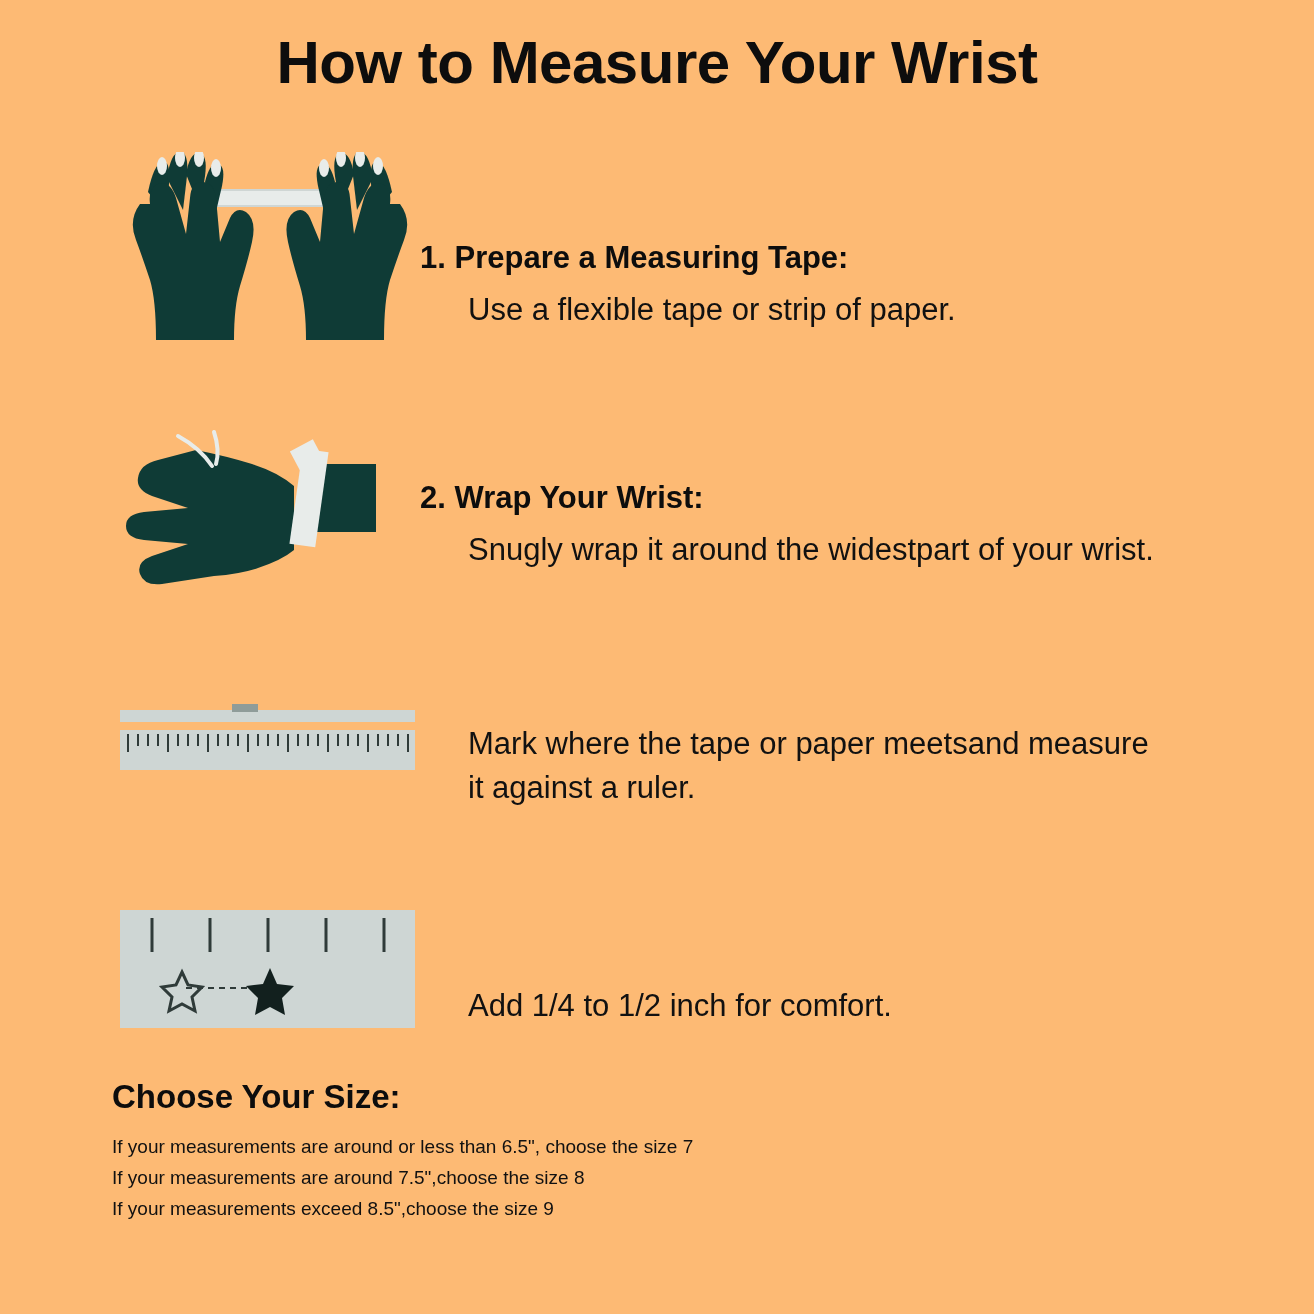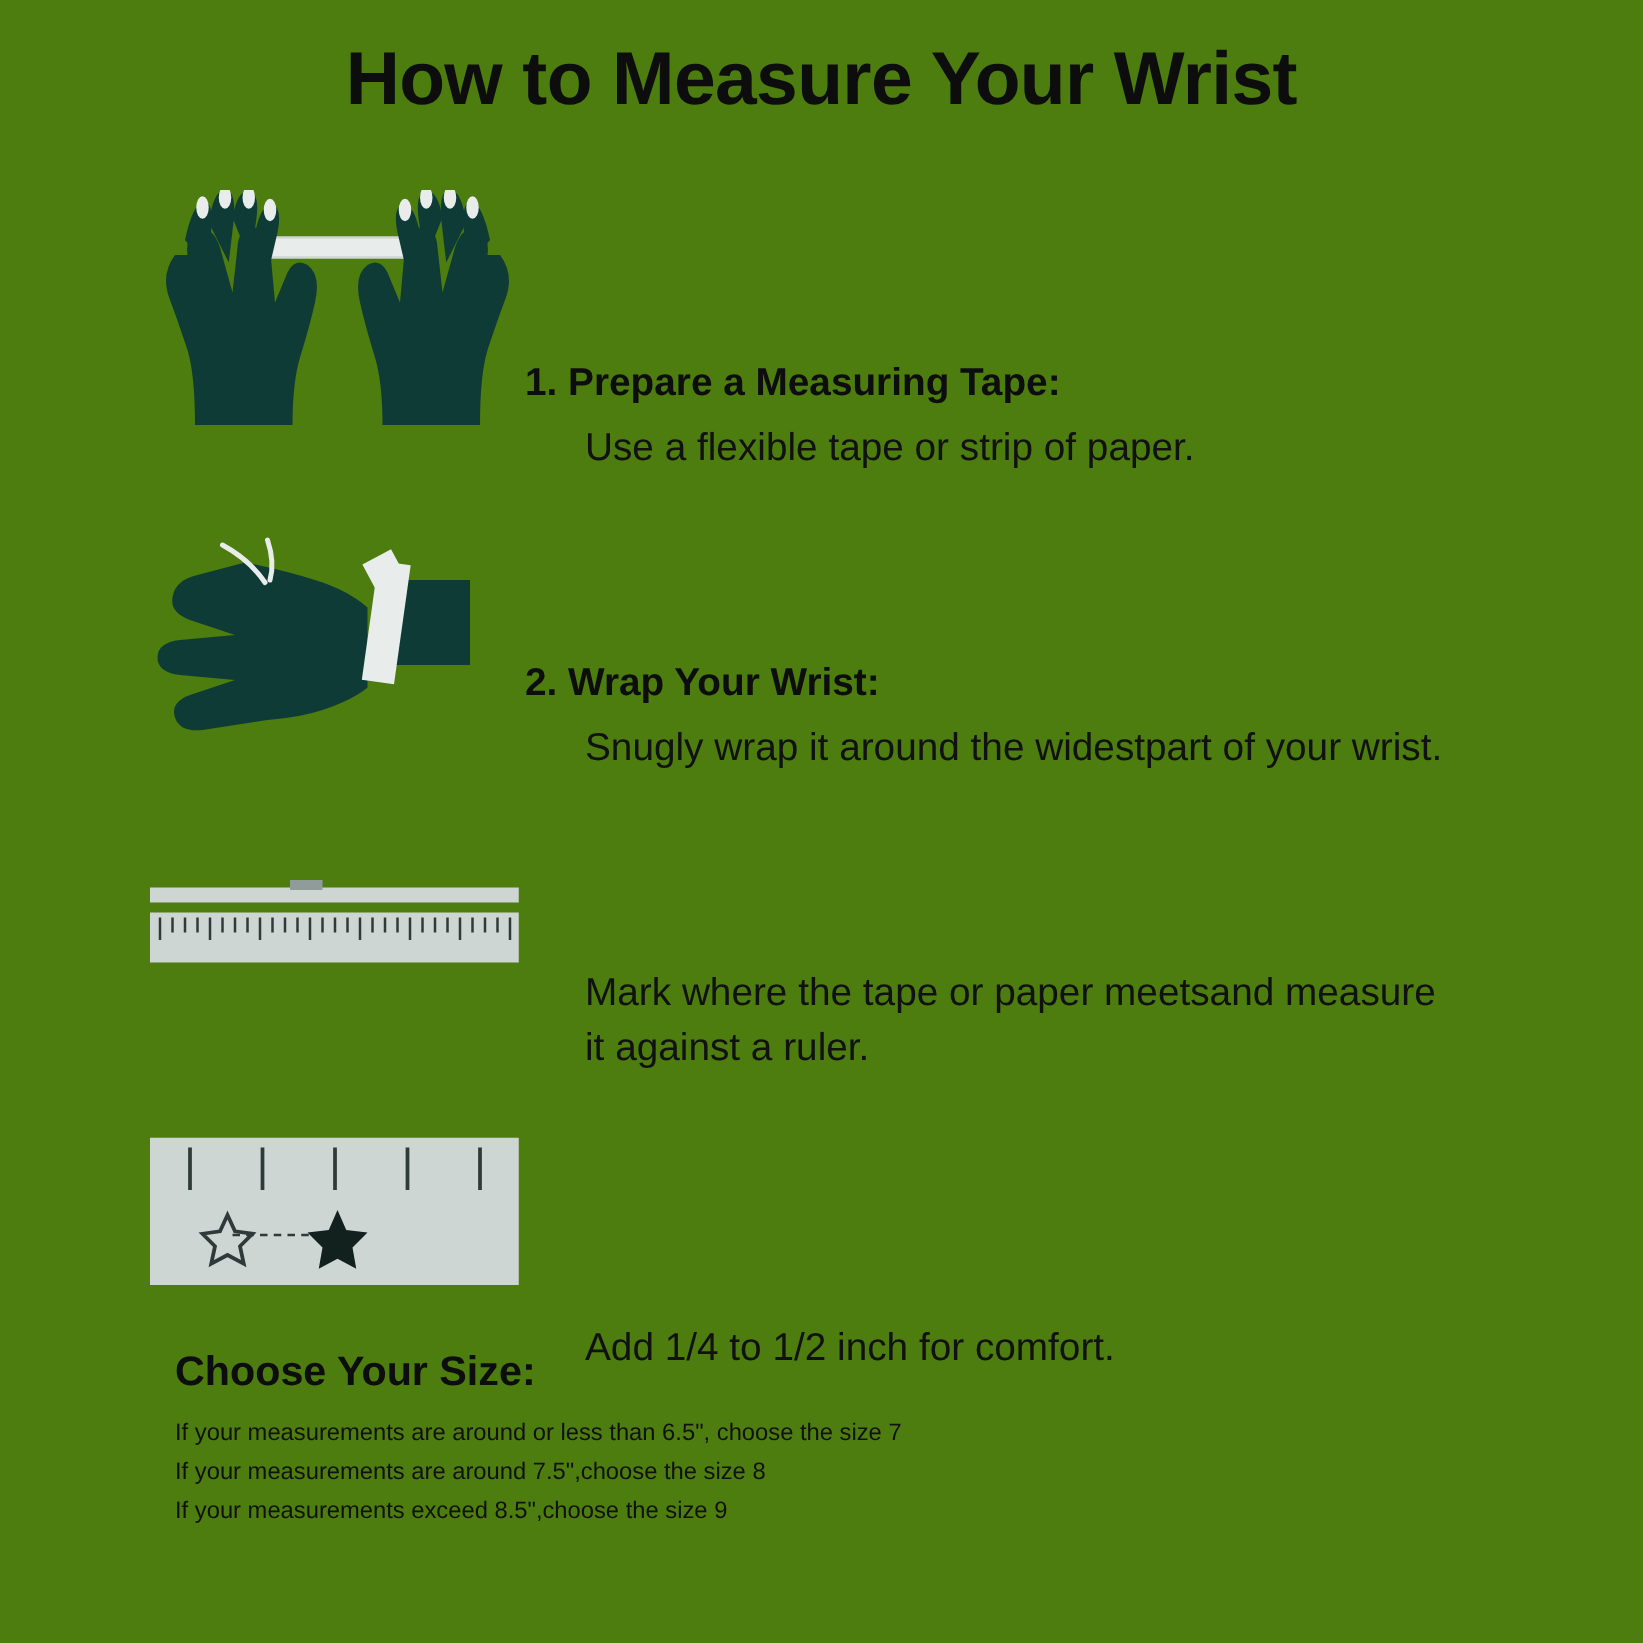--- a/index.html
+++ b/index.html
@@ -9,21 +9,21 @@
     height: 1314px;
     background: #fdfcf3;
     font-family: "Liberation Sans", sans-serif;
     color: #111111;
     overflow: hidden;
   }
   .page {
     position: relative;
     width: 1314px;
     height: 1314px;
-    background: #4d7c0f;
+    background: #fdba74;
   }
 
   
   .title {
     position: absolute;
     top: 28px;
     left: 0;
     width: 1314px;
     text-align: center;
     font-size: 60px;
@@ -35,21 +35,21 @@
   
   .steps {
     position: absolute;
     top: 140px;
     left: 0;
     width: 1314px;
   }
   .step {
     position: relative;
     display: flex;
-    align-items: flex-end;
+    align-items: center;
     height: 240px;
   }
   .step .art {
     width: 420px;
     min-width: 420px;
     height: 240px;
     position: relative;
   }
   .step .txt {
     padding-top: 52px;
@@ -70,21 +70,21 @@
     margin-left: 48px;
     max-width: 700px;
   }
 
   
   .art svg { position: absolute; display: block; }
 
   
   .choose {
     position: absolute;
-    left: 140px;
+    left: 112px;
     top: 1078px;
     width: 1120px;
   }
   .choose-title {
     font-size: 33px;
     font-weight: bold;
     color: #0d0d0d;
     margin-bottom: 16px;
   }
   .choose-line {

